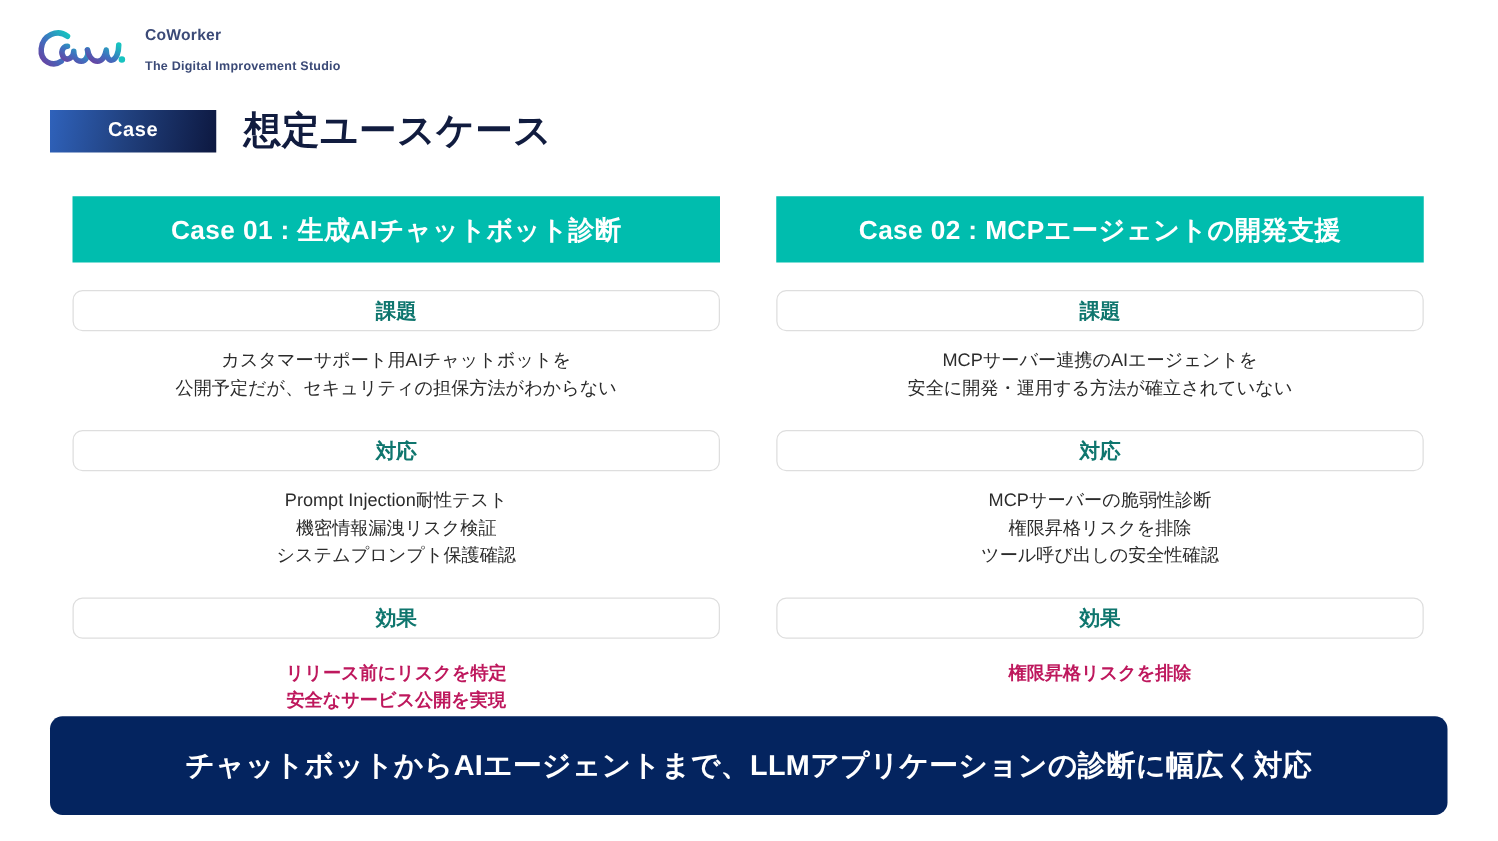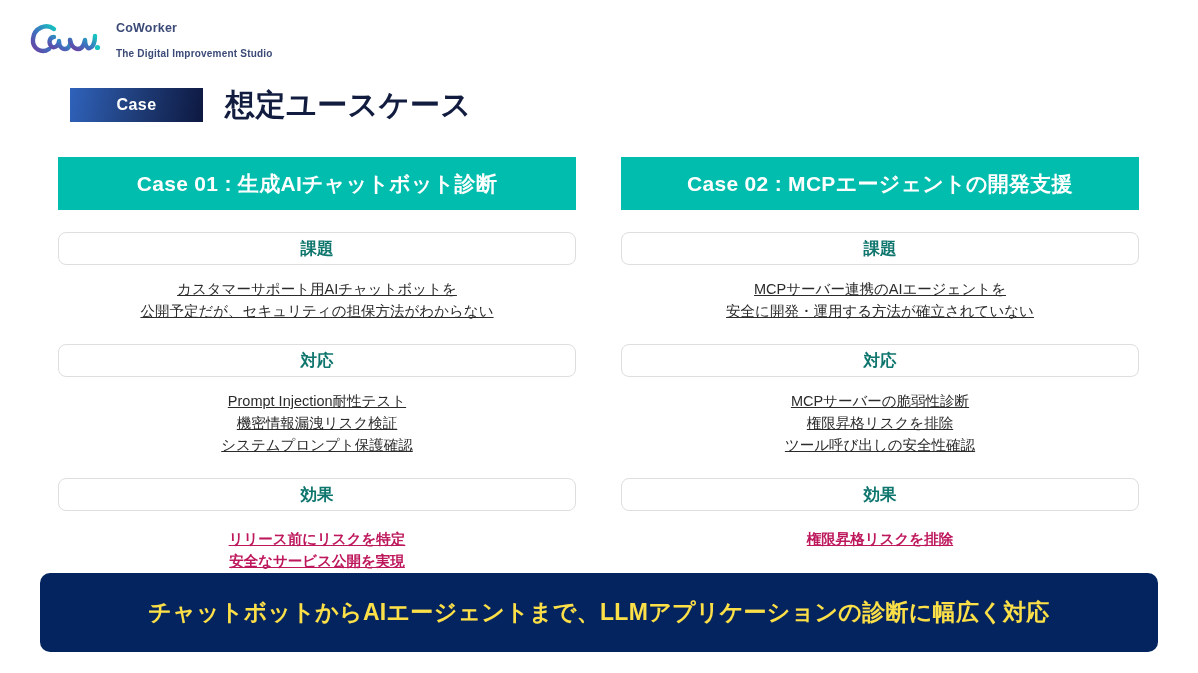--- a/index.html
+++ b/index.html
@@ -12,21 +12,21 @@
   .slide { position:relative; width:1198px; height:673px; background:#fff; }
 
   
   .brand { position:absolute; left:27px; top:20px; display:flex; align-items:center; gap:13px; }
   .brand-mark { width:76px; height:40px; display:block; }
   .brand-text { display:flex; flex-direction:column; justify-content:center; line-height:1.28;gap:12px; }
   .brand-line1 { font-size:12.5px; font-weight:bold; color:#3b4a77; letter-spacing:.2px; }
   .brand-line2 { font-size:10px; font-weight:bold; color:#3b4a77; letter-spacing:.2px; }
 
   
-  .title-row { position:absolute; left:70px; top:88px; display:flex; align-items:center; gap:22px; }
+  .title-row { position:absolute; left:40px; top:88px; display:flex; align-items:center; gap:22px; }
   .case-badge {
     width:133px; height:34px;
     background:linear-gradient(100deg,#2f62bb 0%,#21417f 45%,#0d1840 100%);
     color:#ffffff; font-size:16px; font-weight:bold;
     display:flex; align-items:center; justify-content:center;
     letter-spacing:.5px;
   }
   .page-title { font-size:30px; font-weight:bold; color:#111c3f; letter-spacing:.5px; line-height:1; }
 
   
@@ -39,32 +39,32 @@
   }
   .section { }
   .section-label {
     height:33px; margin-top:22px;
     border:1px solid #dedede; border-radius:8px; background:#fff;
     display:flex; align-items:center; justify-content:center;
     font-size:16.5px; font-weight:bold; color:#0f766e;
   }
   .section-body {
     margin-top:13px; text-align:center;
-    font-size:14.5px; color:#2b2b2b; line-height:1.52;text-decoration:underline;
+    font-size:14.5px; color:#2b2b2b; line-height:1.52;
   }
   .section-body.strong { font-weight:bold; color:#be185d; margin-top:17px;text-align:center; }
   .section-body div { white-space:nowrap; }
 
   
   .banner {
     position:absolute; left:40px; top:573px; width:1118px; height:79px;
     background:#04245f; border-radius:10px;
     display:flex; align-items:center; justify-content:center;
   }
-  .banner-text { color:#fde047; font-size:23px; font-weight:bold; letter-spacing:.3px; }
+  .banner-text { color:#ffffff; font-size:23px; font-weight:bold; letter-spacing:.3px; }
 </style>
 </head>
 <body>
 
 <div class="slide">
 
   <div class="brand">
     <span class="brand-mark">
       <svg viewBox="0 0 76 40" width="76" height="40" aria-hidden="true">
         <defs>

